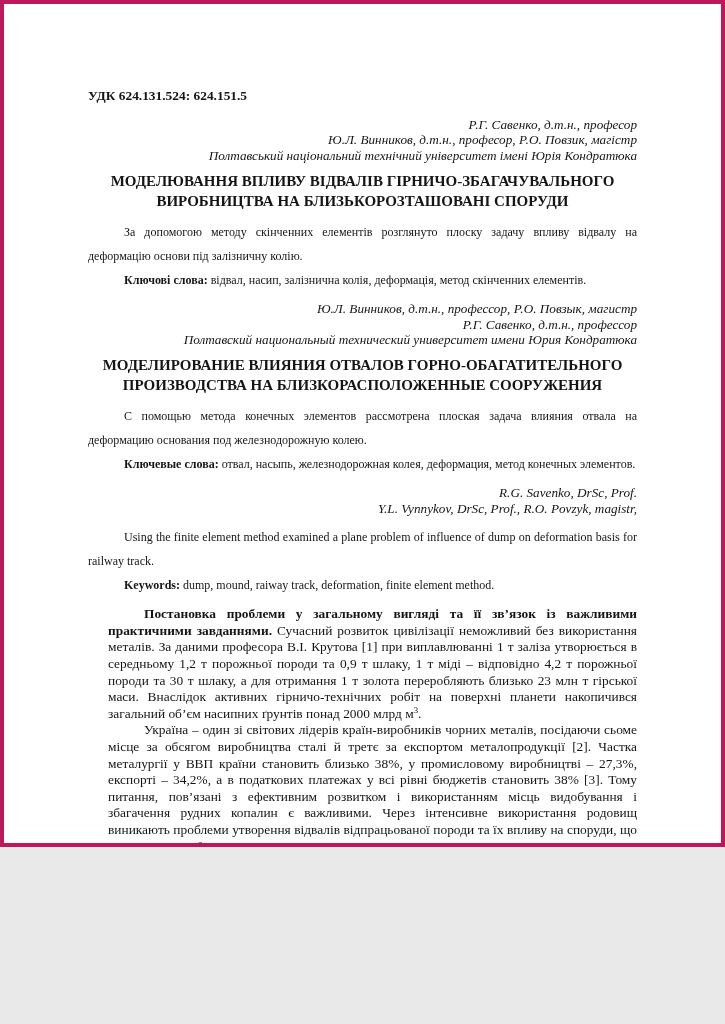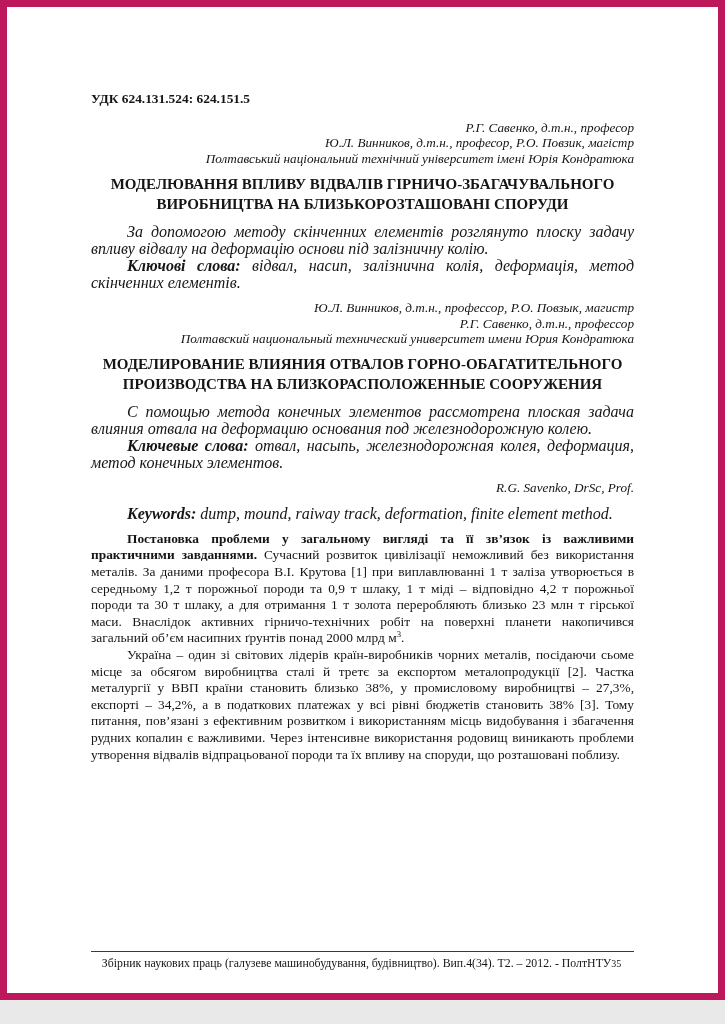--- a/index.html
+++ b/index.html
@@ -2,23 +2,23 @@
 <html><head>
 <meta charset="utf-8">
 <style>
   * { margin: 0; padding: 0; box-sizing: border-box; }
   html, body { background: #e9e9e9; }
   body { width: 725px; }
 
   .page {
     position: relative;
     width: 725px;
-    height: 1000px;
+    height: 847px;
     background: #ffffff;
-    border: 7px solid #be185d;
+    border: 4px solid #be185d;
     font-family: "Liberation Serif", "DejaVu Serif", serif;
     color: #151515;
     overflow: hidden;
   }
 
   .content {
     position: absolute;
     top: 84px;
     left: 84px;
     right: 84px;
@@ -40,35 +40,35 @@
 
   .title {
     text-align: center;
     font-weight: bold;
     font-size: 15px;
     line-height: 19.5px;
     margin: 7px 0 9px 0;
   }
 
   .abstract {
-    font-style: italic;
-    font-size: 16px;
-    line-height: 17px;
+    font-size: 12px;
+    line-height: 24px;
     text-align: justify;
     text-indent: 36px;
   }
 
   .keywords { margin-bottom: 9px; }
   .kw-label { font-weight: bold; }
 
   .body-p {
     font-size: 13.4px;
     line-height: 16.6px;
     text-align: justify;
     text-indent: 36px;
+    margin-left: 20px;
   }
   .body-p:first-of-type { margin-top: 9px; }
   .lead-bold { font-weight: bold; }
   sup { font-size: 0.65em; line-height: 0; }
 
   .footer {
     position: absolute;
     left: 84px;
     right: 84px;
     top: 944px;
@@ -108,23 +108,25 @@
     </div>
 
     <h1 class="title">МОДЕЛИРОВАНИЕ ВЛИЯНИЯ ОТВАЛОВ ГОРНО-ОБАГАТИТЕЛЬНОГО ПРОИЗВОДСТВА НА БЛИЗКОРАСПОЛОЖЕННЫЕ СООРУЖЕНИЯ</h1>
 
     <p class="abstract">С помощью метода конечных элементов рассмотрена плоская задача влияния отвала на деформацию основания под железнодорожную колею.</p>
     <p class="abstract keywords"><span class="kw-label">Ключевые слова:</span>
       <span>отвал, насыпь, железнодорожная колея, деформация, метод конечных элементов.</span></p>
 
     <div class="authors">
       <div>R.G. Savenko, DrSc, Prof.</div>
+      <div>Y.L. Vynnykov, DrSc, Prof., R.O. Povzyk, magistr,</div>
     </div>
 
 
+    <p class="abstract">Using the finite element method examined a plane problem of influence of dump on deformation basis for railway track.</p>
     <p class="abstract keywords"><span class="kw-label">Keywords:</span>
       <span>dump, mound, raiway track, deformation, finite element method.</span></p>
 
     <p class="body-p"><span class="lead-bold">Постановка проблеми у загальному вигляді та її зв’язок із важливими практичними завданнями.</span><span> Сучасний розвиток цивілізації неможливий без використання металів. За даними професора В.І. Крутова [1] при виплавлюванні 1 т заліза утворюється в середньому 1,2 т порожньої породи та 0,9 т шлаку, 1 т міді – відповідно 4,2 т порожньої породи та 30 т шлаку, а для отримання 1 т золота переробляють близько 23 млн т гірської маси. Внаслідок активних гірничо-технічних робіт на поверхні планети накопичився загальний об’єм насипних ґрунтів понад 2000 млрд м</span><sup>3</sup><span>.</span></p>
 
     <p class="body-p">Україна – один зі світових лідерів країн-виробників чорних металів, посідаючи сьоме місце за обсягом виробництва сталі й третє за експортом металопродукції [2]. Частка металургії у ВВП країни становить близько 38%, у промисловому виробництві – 27,3%, експорті – 34,2%, а в податкових платежах у всі рівні бюджетів становить 38% [3]. Тому питання, пов’язані з ефективним розвитком і використанням місць видобування і збагачення рудних копалин є важливими. Через інтенсивне використання родовищ виникають проблеми утворення відвалів відпрацьованої породи та їх впливу на споруди, що розташовані поблизу.</p>
 
   </div>
 
   <div class="footer">

